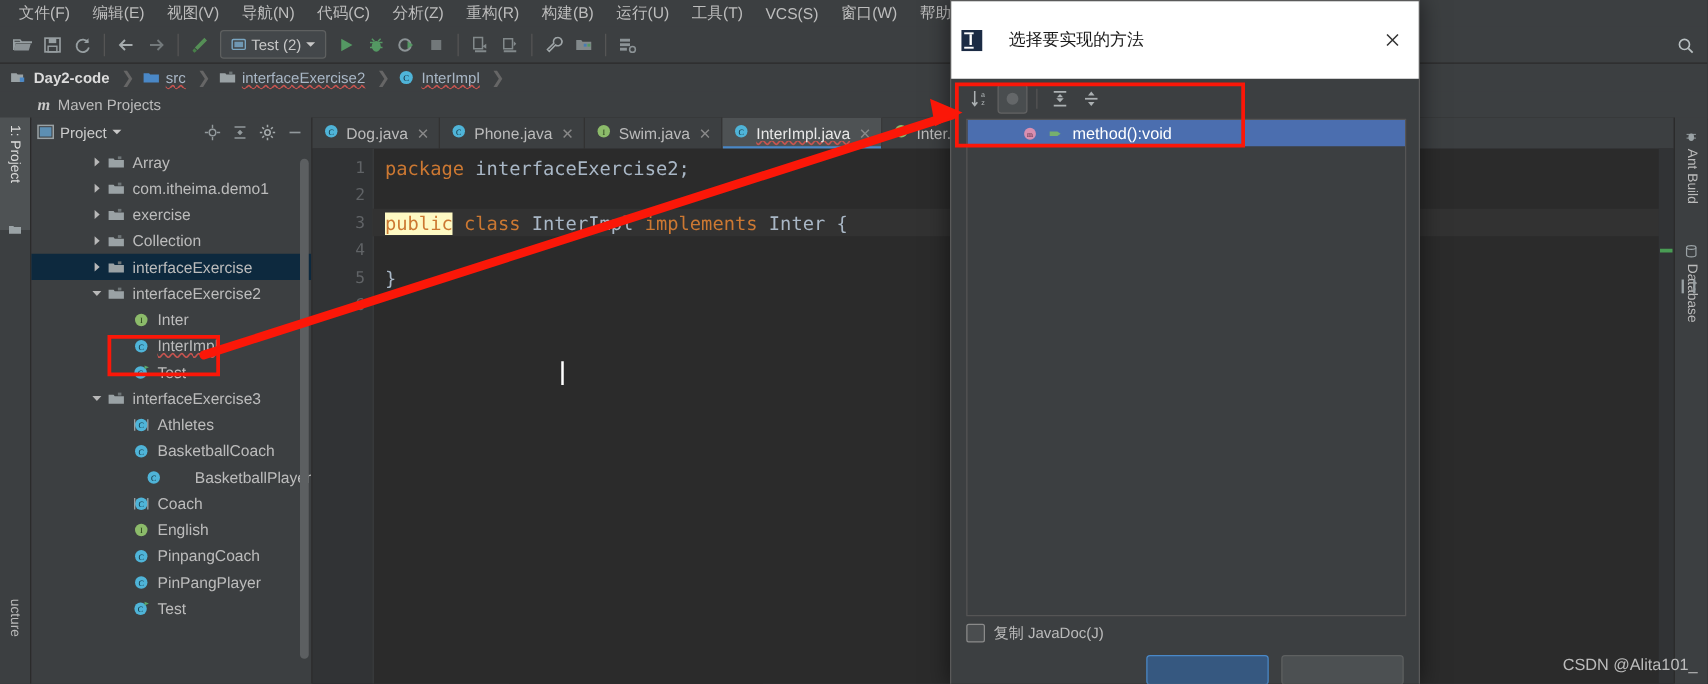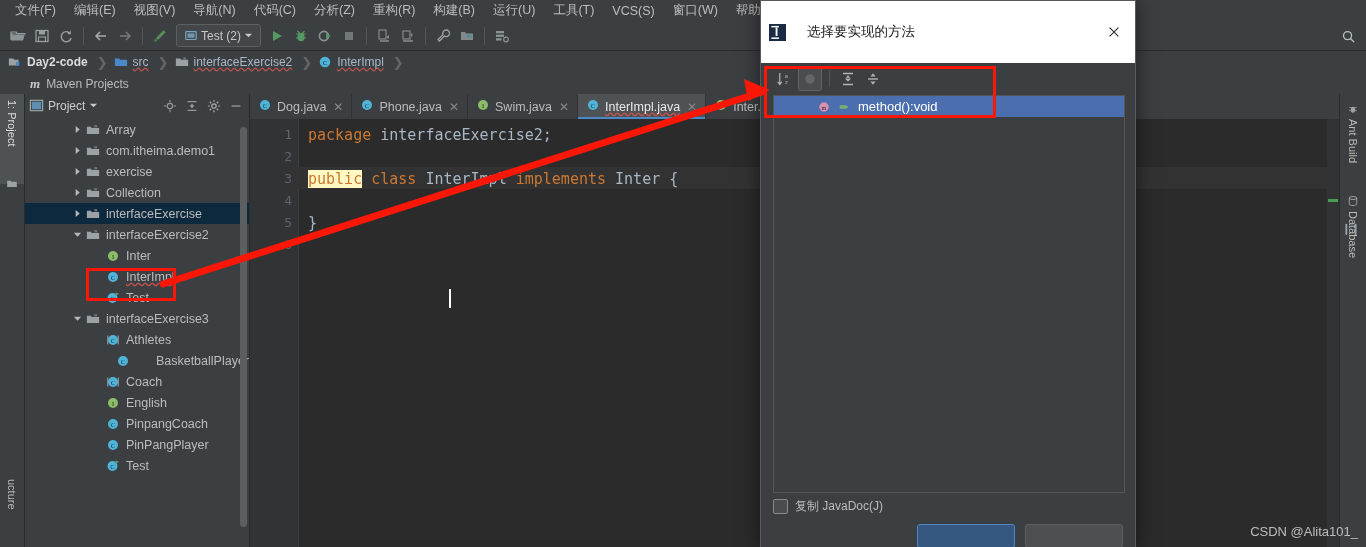--- a/index.html
+++ b/index.html
@@ -479,20 +479,30 @@
           <span class="tarrow"></span>
           <span class="ticon">
             <svg width="14" height="14" viewBox="0 0 16 16">
               <circle cx="8" cy="8" r="5.7" fill="#4fb4d8"></circle>
               <text x="8" y="11" font-size="7.5" fill="#10303d" text-anchor="middle" font-family="Liberation Serif, serif">C</text>
               <path d="M2 2.8v10.4M14 2.8v10.4" stroke="#9aa2a5" stroke-width="1.2"></path>
             </svg>
           </span>
           <span class="tlabel">Athletes</span>
         </div>
+        <div class="trow" style="padding-left: 66px;">
+          <span class="tarrow"></span>
+          <span class="ticon">
+            <svg width="14" height="14" viewBox="0 0 16 16">
+              <circle cx="8" cy="8" r="5.7" fill="#4fb4d8"></circle>
+              <text x="8" y="11" font-size="7.5" fill="#10303d" text-anchor="middle" font-family="Liberation Serif, serif">C</text>
+            </svg>
+          </span>
+          <span class="tlabel">BasketballCoach</span>
+        </div>
         <div class="trow" style="padding-left: 66px; gap: 20px;">
           <span class="tarrow"></span>
           <span class="ticon">
             <svg width="14" height="14" viewBox="0 0 16 16">
               <circle cx="8" cy="8" r="5.7" fill="#4fb4d8"></circle>
               <text x="8" y="11" font-size="7.5" fill="#10303d" text-anchor="middle" font-family="Liberation Serif, serif">C</text>
             </svg>
           </span>
           <span class="tlabel">BasketballPlayer</span>
         </div>

